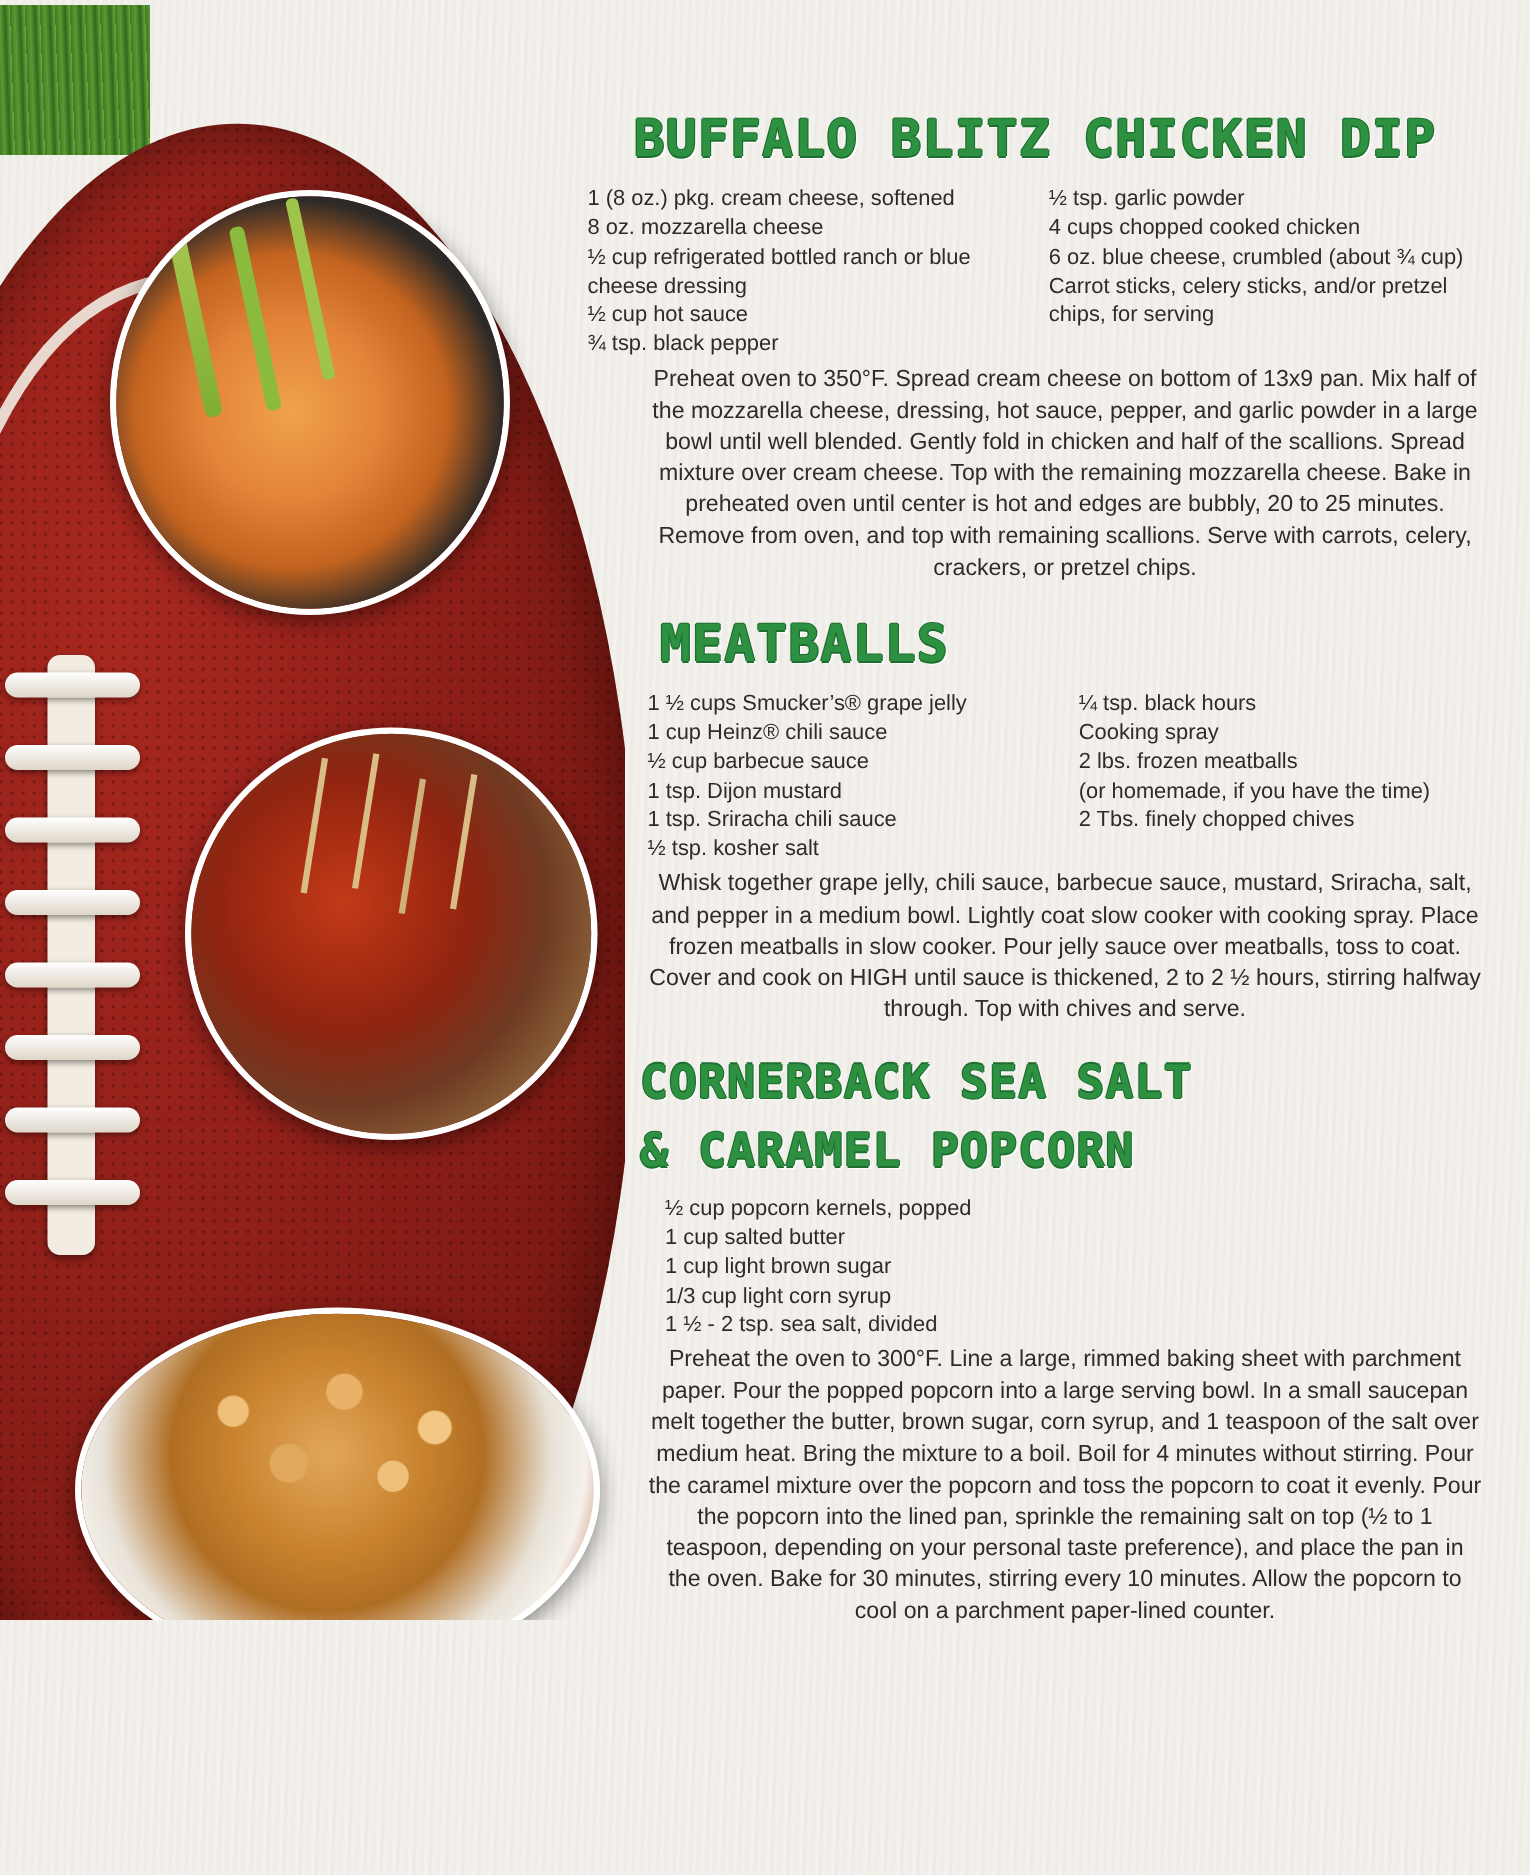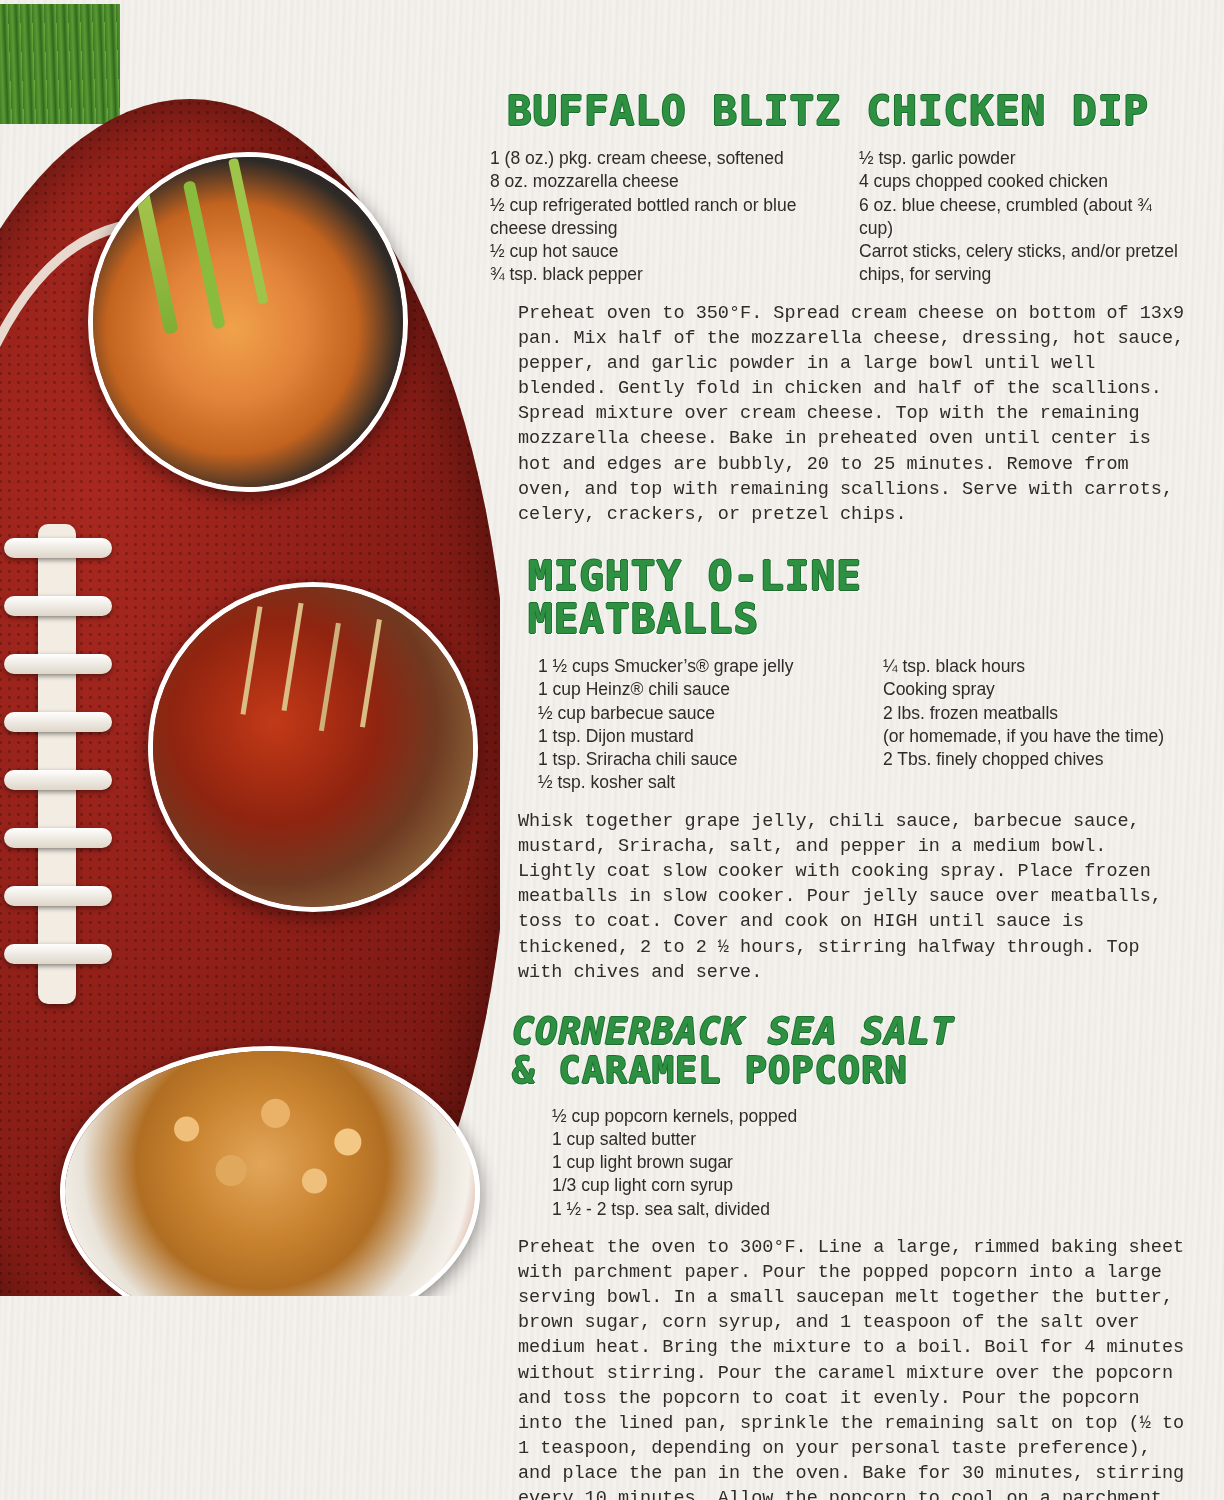--- a/index.html
+++ b/index.html
@@ -218,32 +218,31 @@
   h1.recipe-title.smaller { font-size: 37px; }
   h1.recipe-title.left { text-align: left; padding-left: 58px; }
 
   .ingredients {
     display: flex;
     gap: 22px;
     font-size: 17.5px;
     line-height: 1.33;
     padding: 0 0 0 0;
   }
-  .ing-col { flex: 1; margin-left: 20px; }
+  .ing-col { flex: 1; }
   .ing-line { white-space: normal; }
 
   .ingredients.indent { padding-left: 48px; }
   .ingredients.indent2 { padding-left: 62px; }
 
   .method {
-    margin-top: 14px;
+    margin-top: 3px;
     font-size: 18.5px;
     line-height: 1.36;
-    text-align: left;
-    font-family: Liberation Mono, monospace;
+    text-align: center;
   }
   .method.indent { padding-left: 48px; }
 </style>
 </head>
 <body>
 
 <div class="page">
 
   <div class="left-art">
     <div class="grass"></div>
@@ -295,21 +294,20 @@
           <div class="ing-line">½ tsp. garlic powder</div>
           <div class="ing-line">4 cups chopped cooked chicken</div>
           <div class="ing-line">6 oz. blue cheese, crumbled (about ¾ cup)</div>
           <div class="ing-line">Carrot sticks, celery sticks, and/or pretzel chips, for serving</div>
         </div>
       </div>
       <div class="method indent">Preheat oven to 350°F. Spread cream cheese on bottom of 13x9 pan. Mix half of the mozzarella cheese, dressing, hot sauce, pepper, and garlic powder in a large bowl until well blended. Gently fold in chicken and half of the scallions. Spread mixture over cream cheese. Top with the remaining mozzarella cheese. Bake in preheated oven until center is hot and edges are bubbly, 20 to 25 minutes. Remove from oven, and top with remaining scallions. Serve with carrots, celery, crackers, or pretzel chips.</div>
     </div>
 
     <div class="recipe">
-      <h1 class="recipe-title left" style="margin-bottom:0;">MIGHTY O-LINE</h1>
       <h1 class="recipe-title left">MEATBALLS</h1>
       <div class="ingredients indent">
         <div class="ing-col">
           <div class="ing-line">1 ½ cups Smucker’s® grape jelly</div>
           <div class="ing-line">1 cup Heinz® chili sauce</div>
           <div class="ing-line">½ cup barbecue sauce</div>
           <div class="ing-line">1 tsp. Dijon mustard</div>
           <div class="ing-line">1 tsp. Sriracha chili sauce</div>
           <div class="ing-line">½ tsp. kosher salt</div>
         </div>
@@ -318,21 +316,21 @@
           <div class="ing-line">Cooking spray</div>
           <div class="ing-line">2 lbs. frozen meatballs</div>
           <div class="ing-line ital">(or homemade, if you have the time)</div>
           <div class="ing-line">2 Tbs. finely chopped chives</div>
         </div>
       </div>
       <div class="method indent">Whisk together grape jelly, chili sauce, barbecue sauce, mustard, Sriracha, salt, and pepper in a medium bowl. Lightly coat slow cooker with cooking spray. Place frozen meatballs in slow cooker. Pour jelly sauce over meatballs, toss to coat. Cover and cook on HIGH until sauce is thickened, 2 to 2 ½ hours, stirring halfway through. Top with chives and serve.</div>
     </div>
 
     <div class="recipe">
-      <h1 class="recipe-title left smaller" style="margin-bottom:0;padding-left:42px;font-style:italic;">CORNERBACK SEA SALT</h1>
+      <h1 class="recipe-title left smaller" style="margin-bottom:16px;padding-left:42px;">CORNERBACK SEA SALT</h1>
       <h1 class="recipe-title left smaller" style="padding-left:42px;">&amp; CARAMEL POPCORN</h1>
       <div class="ingredients indent2">
         <div class="ing-col">
           <div class="ing-line">½ cup popcorn kernels, popped</div>
           <div class="ing-line">1 cup salted butter</div>
           <div class="ing-line">1 cup light brown sugar</div>
           <div class="ing-line">1/3 cup light corn syrup</div>
           <div class="ing-line">1 ½ - 2 tsp. sea salt, divided</div>
         </div>
       </div>

